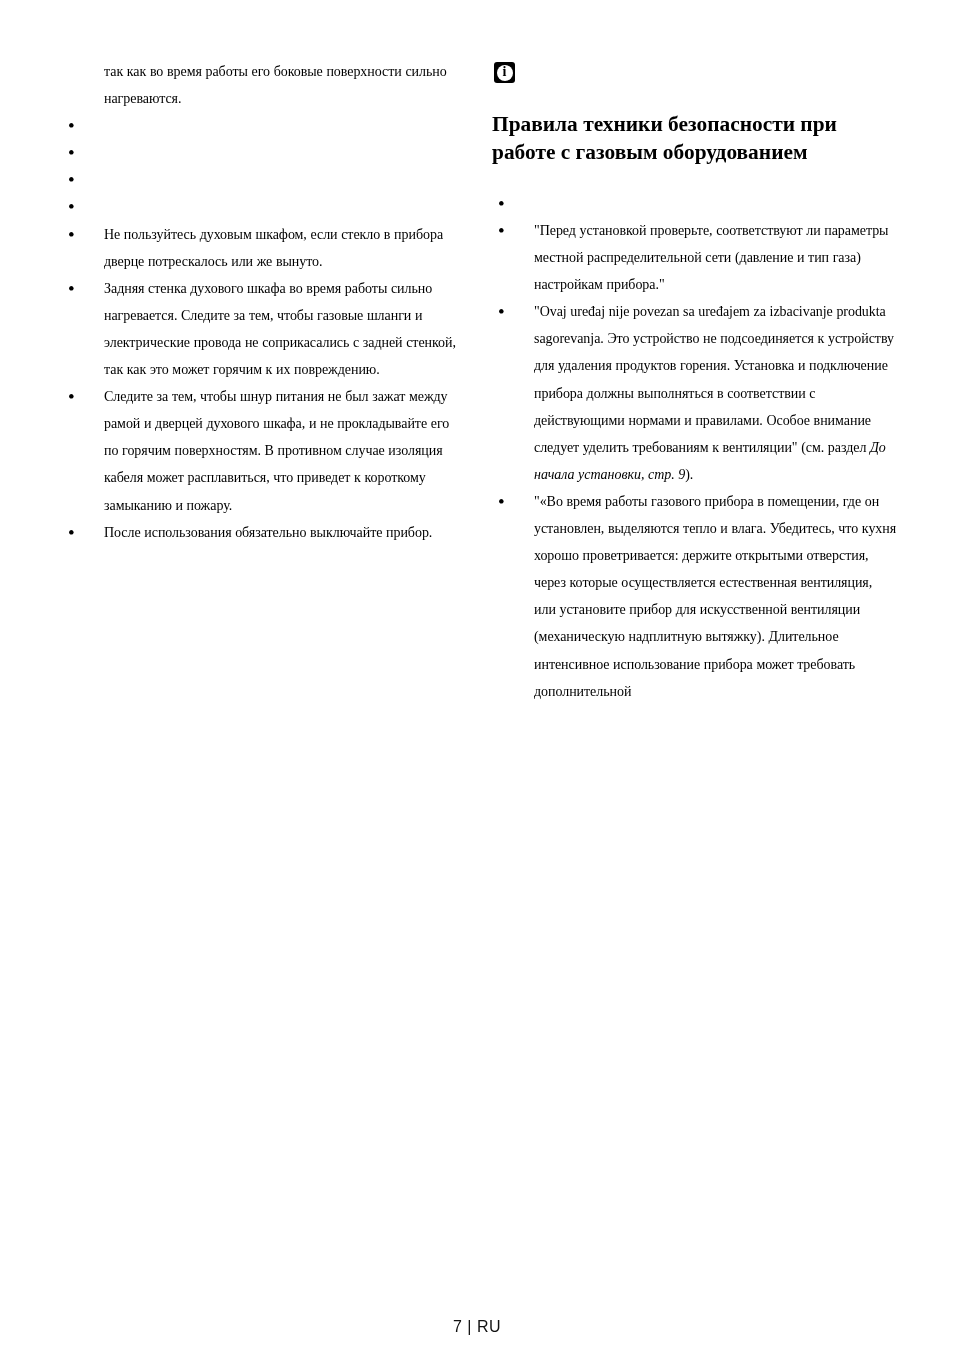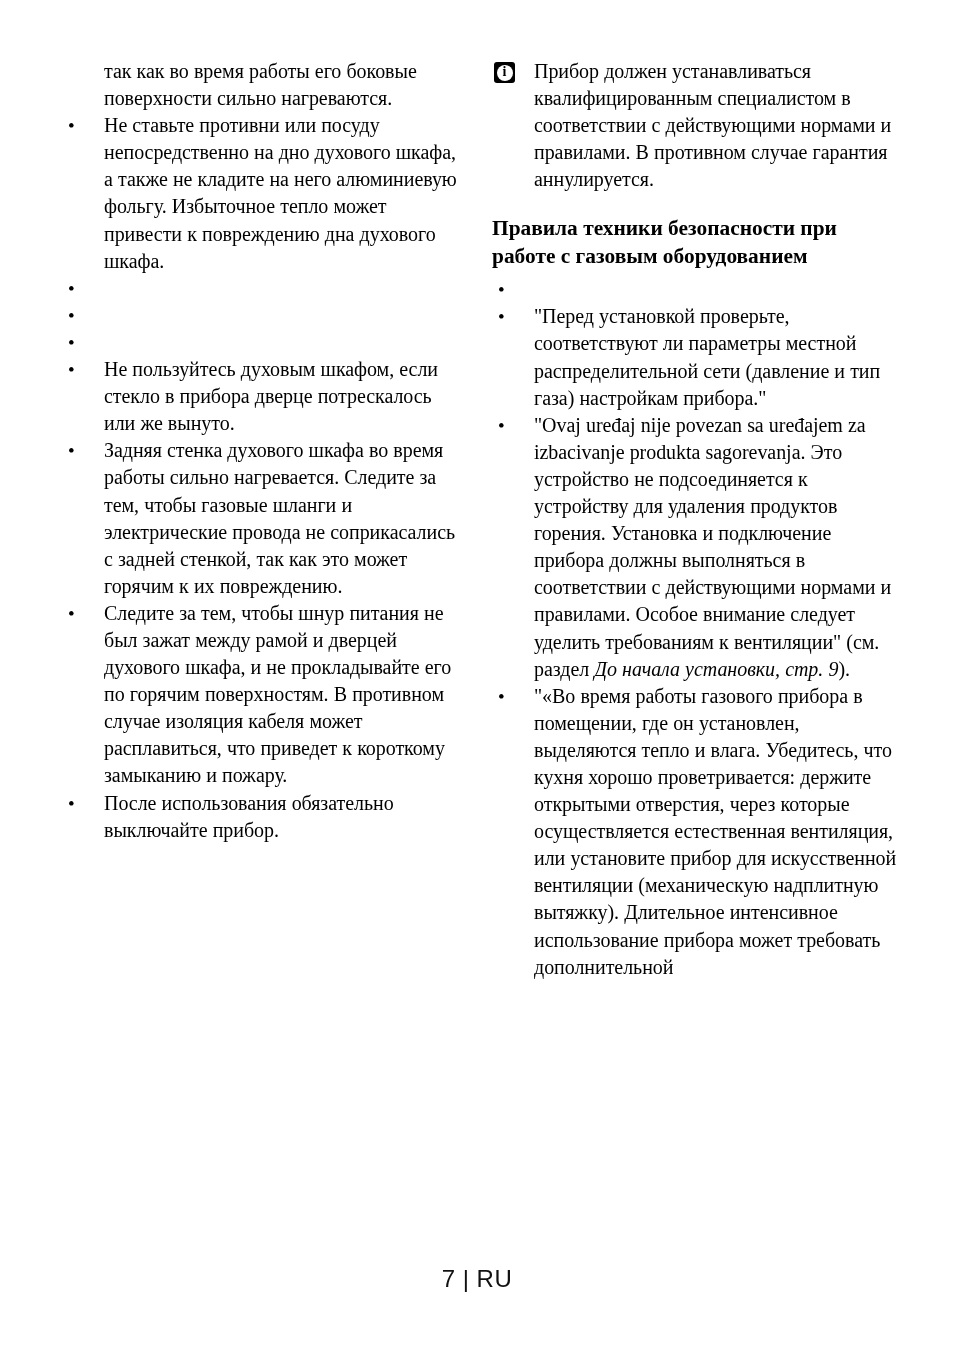--- a/index.html
+++ b/index.html
@@ -43,21 +43,21 @@
     padding-left: 6px;
     box-sizing: border-box;
   }
   .marker .dot {
     display: inline-block;
     font-size: 19px;
     line-height: 27.1px;
   }
   .body-text {
     flex: 1 1 auto;
-    font-size: 20px;
+    font-size: 14px;
     line-height: 27.1px;
     text-align: left;
     letter-spacing: -0.05px;
     word-spacing: 0.2px;
     hyphens: none;
   }
   
   .block.nomarker .marker { visibility: hidden; }
 
   
@@ -95,55 +95,54 @@
     font-size: 14px;
     line-height: 20px;
     text-align: center;
   }
 
   
   .section-heading {
     font-size: 21.4px;
     line-height: 27.4px;
     font-weight: bold;
-    margin: 22px 0 6px 0;
+    margin: 22px 0 24px 0;
     padding-left: 0px;
     width: 400px;
   }
 
   .emph { font-style: italic; }
 
   
   .footer {
     position: absolute;
     left: 0;
-    top: 1265px;
+    top: 1318px;
     width: 954px;
     text-align: center;
     font-family: "Liberation Sans", "DejaVu Sans", sans-serif;
-    font-size: 24px;
+    font-size: 16px;
     letter-spacing: 0.5px;
     color: #111111;
   }
 </style>
 </head>
 <body>
 
 <div class="page">
 
   <div class="column col-left">
 
     <div class="block nomarker">
       <div class="marker"><span class="dot"></span></div>
       <div class="body-text">так как во время работы его боковые поверхности сильно нагреваются.</div>
     </div>
 
     <div class="block">
       <div class="marker"><span class="dot">•</span></div>
-      <div class="body-text">Не ставьте противни или посуду непосредственно на дно духового шкафа, а также не кладите на него алюминиевую фольгу. Избыточное тепло может привести к повреждению дна духового шкафа.</div>
     </div>
 
     <div class="block">
       <div class="marker"><span class="dot">•</span></div>
     </div>
 
     <div class="block">
       <div class="marker"><span class="dot">•</span></div>
     </div>
 
@@ -175,21 +174,20 @@
 
   <div class="column col-right">
 
     <div class="block">
       <div class="marker icon-marker">
         <span class="info-icon">
           <span class="ring"></span>
           <span class="glyph">i</span>
         </span>
       </div>
-      <div class="body-text">Прибор должен устанавливаться квалифицированным специалистом в соответствии с действующими нормами и правилами. В противном случае гарантия аннулируется.</div>
     </div>
 
     <div class="section-heading">Правила техники безопасности при работе с газовым оборудованием</div>
 
     <div class="block">
       <div class="marker"><span class="dot">•</span></div>
     </div>
 
     <div class="block">
       <div class="marker"><span class="dot">•</span></div>

